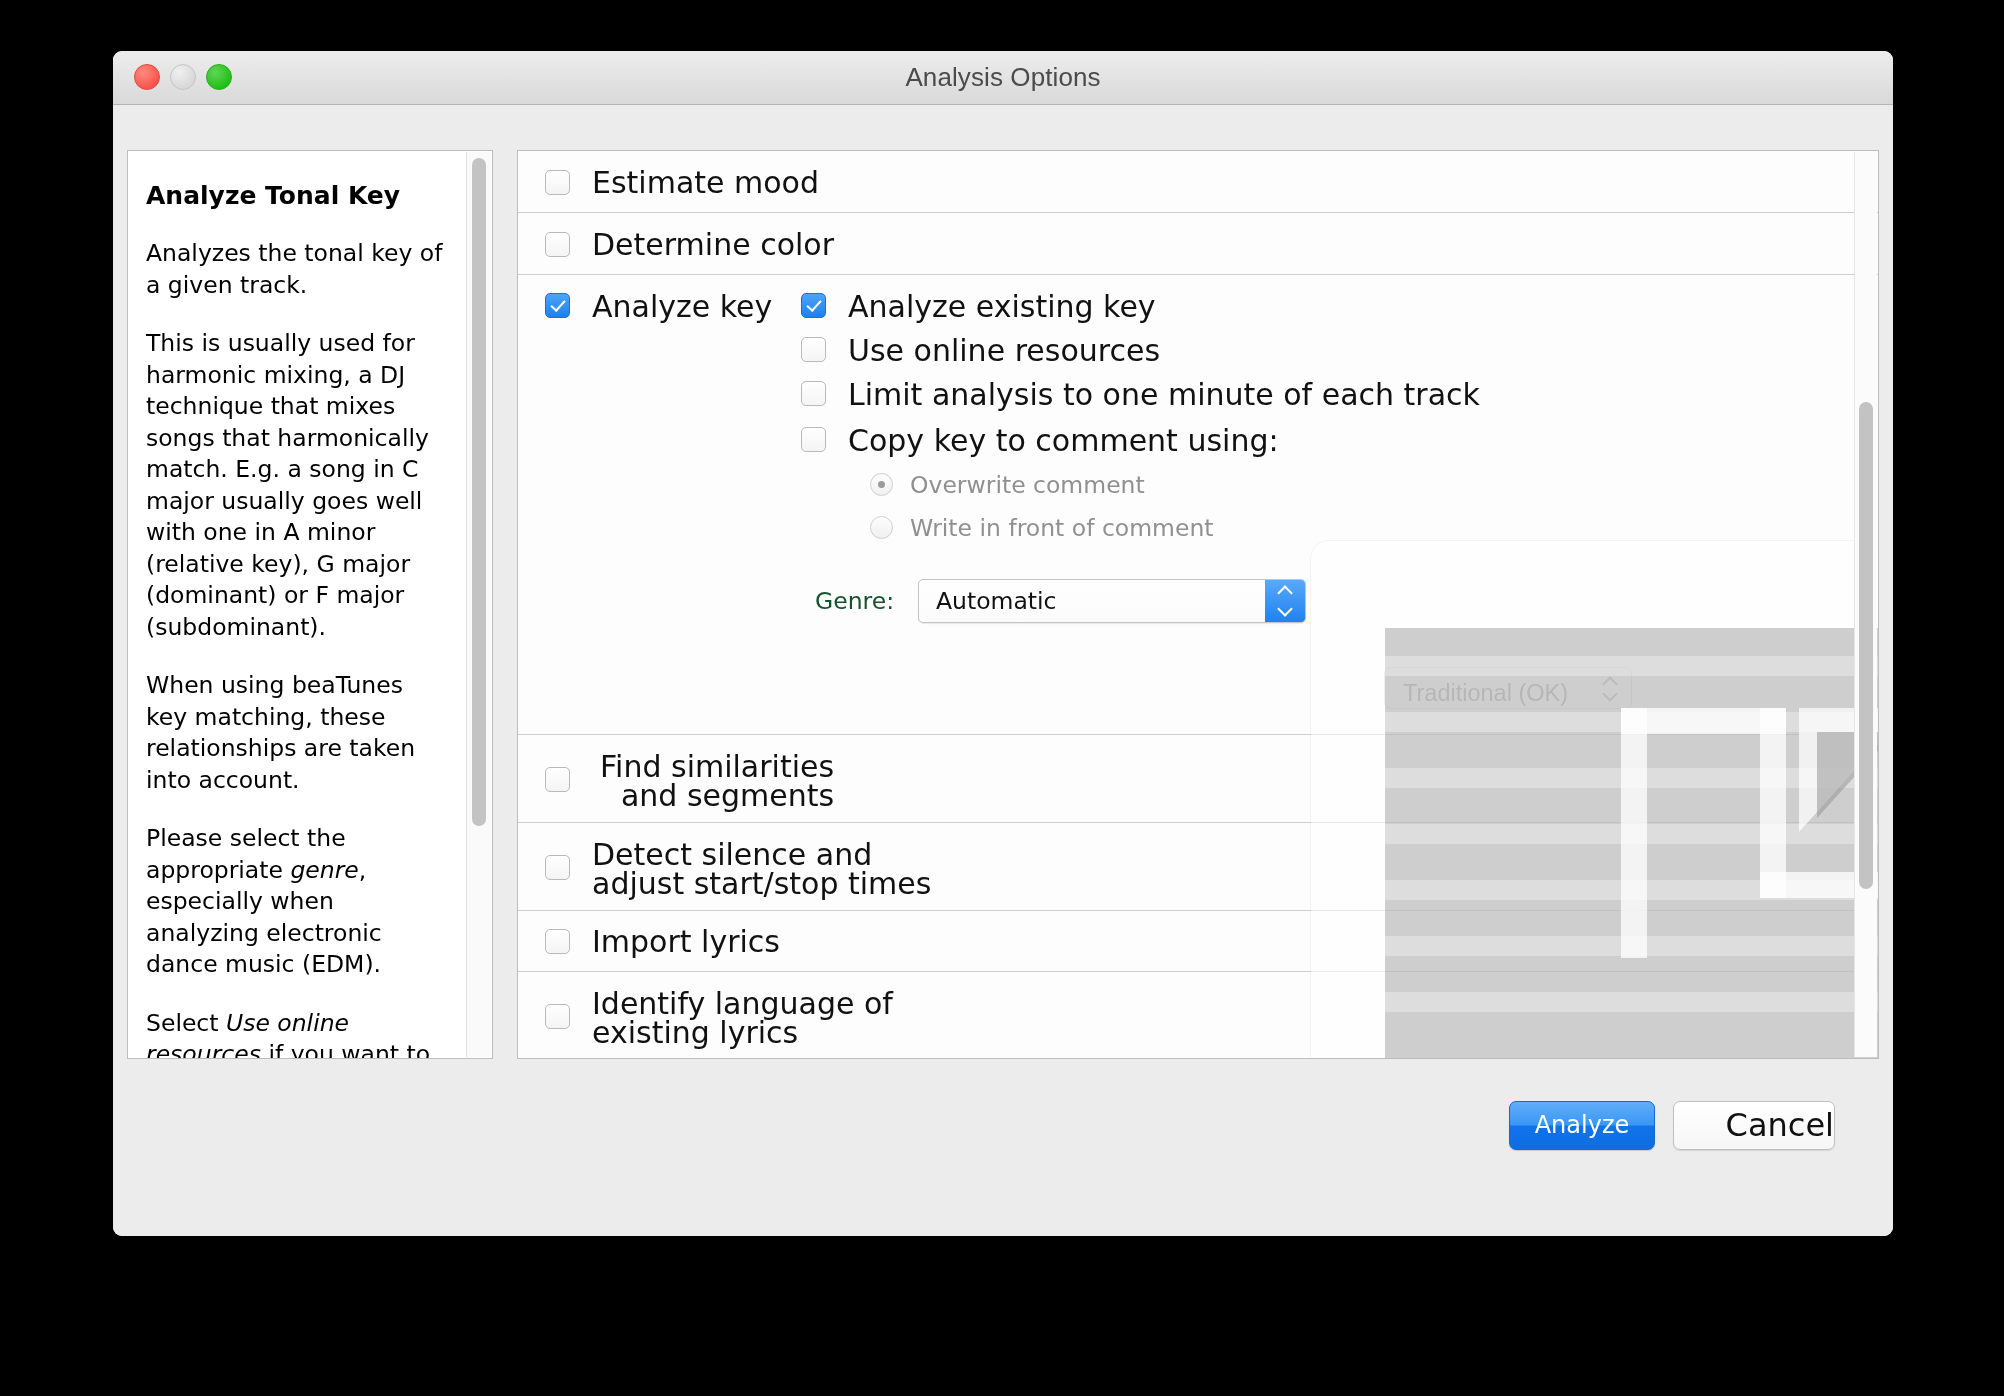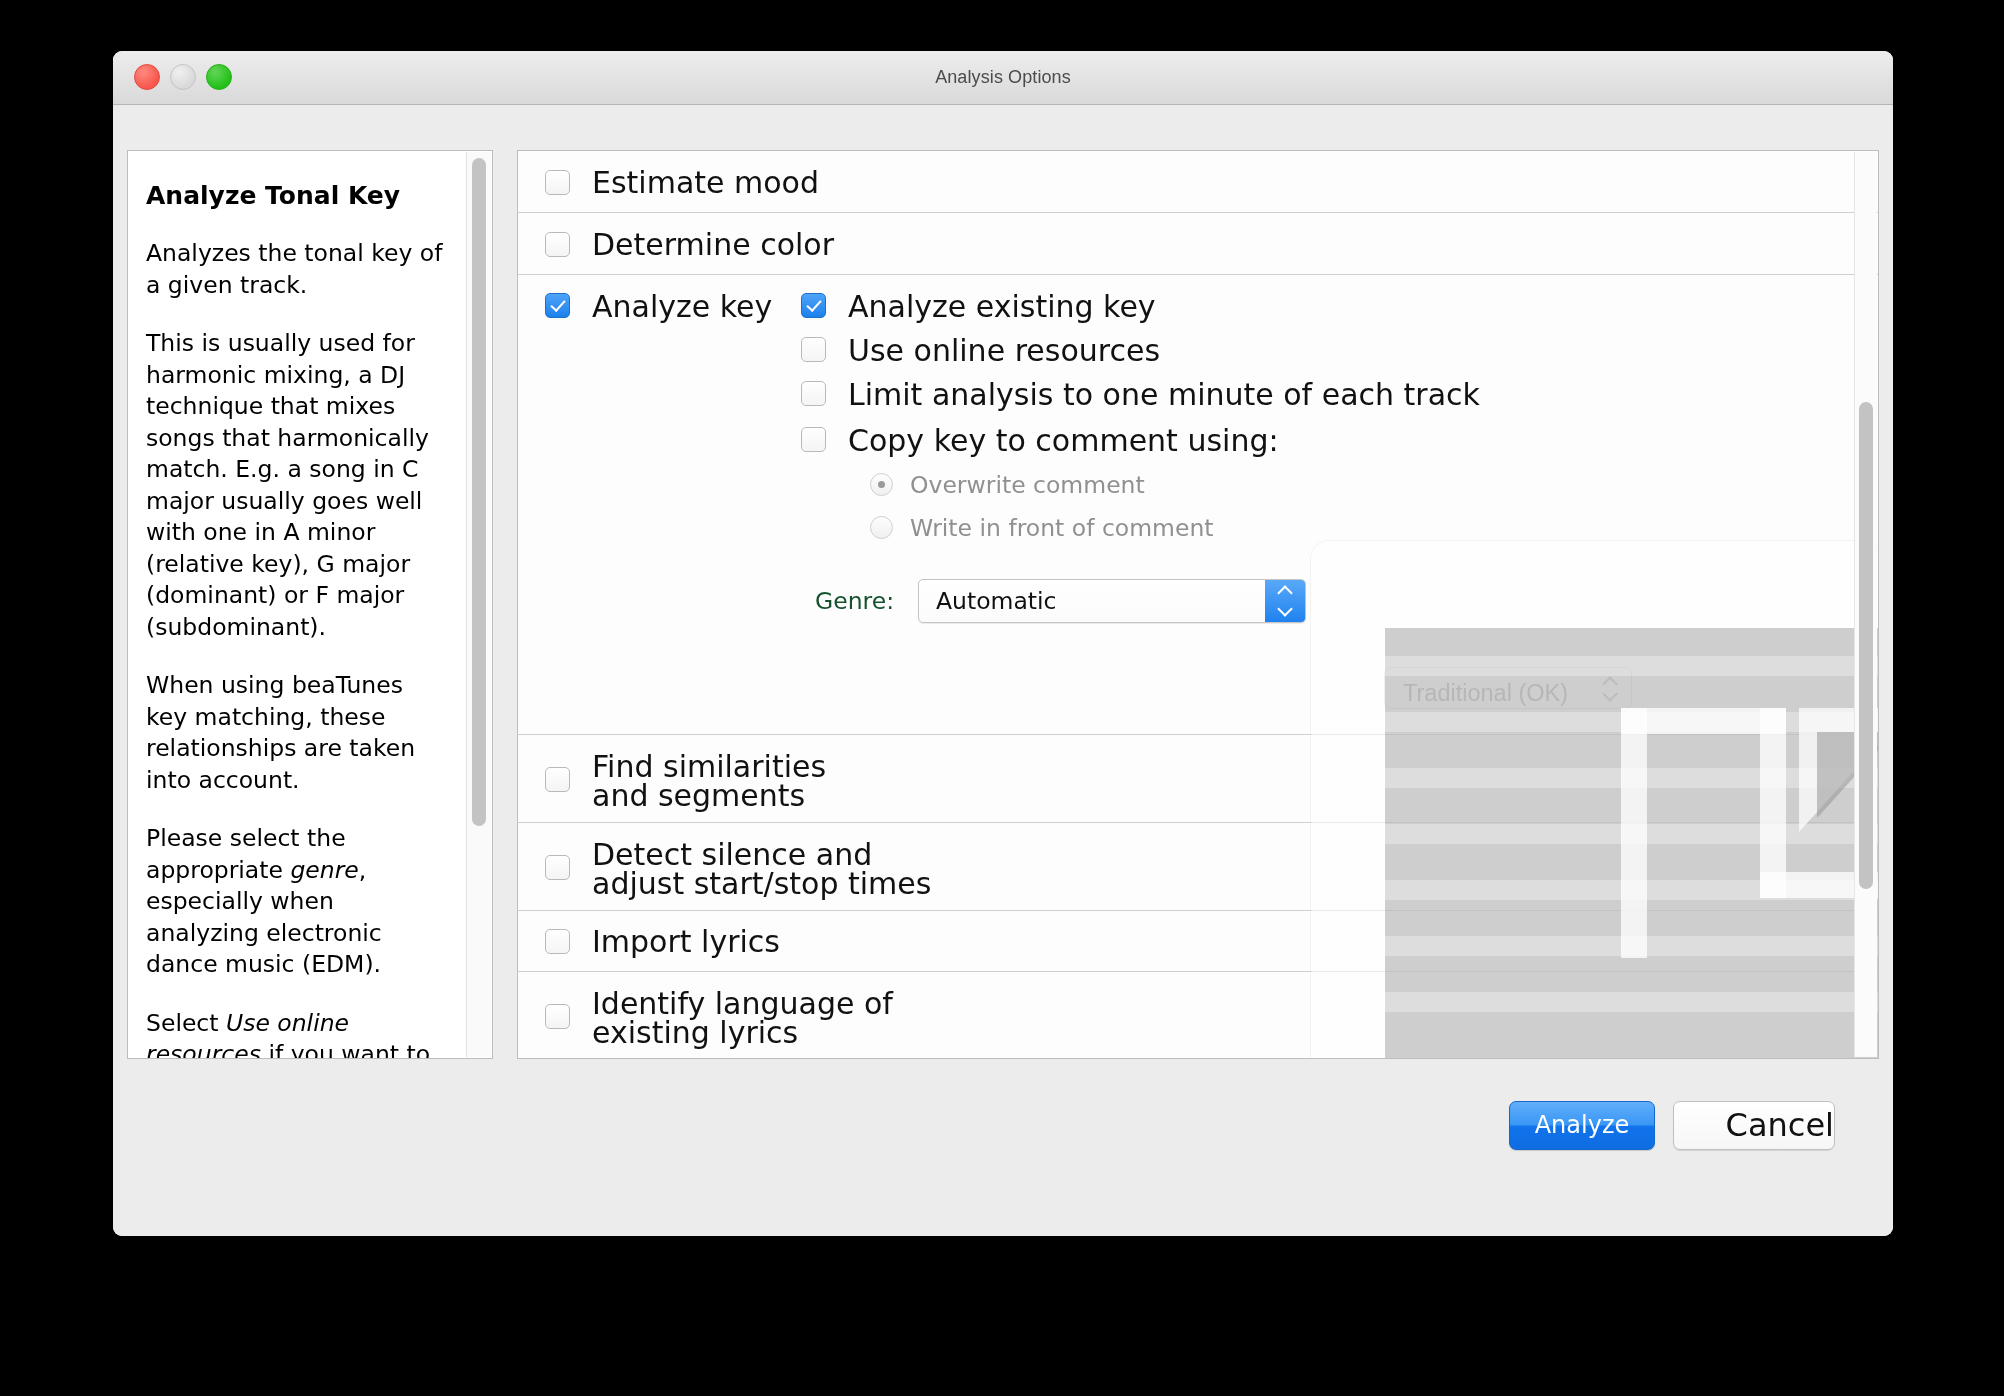--- a/index.html
+++ b/index.html
@@ -47,21 +47,21 @@
   }
   .tl-close  { background: radial-gradient(circle at 35% 30%, #ff8a80, #f8564b 70%); border: 1px solid #e0453c; }
   .tl-min    { background: radial-gradient(circle at 35% 30%, #f0f0f0, #d8d8d8 70%); border: 1px solid #c5c5c5; }
   .tl-max    { background: radial-gradient(circle at 35% 30%, #63d45a, #22c016 70%); border: 1px solid #1fae14; }
 
   #window-title {
     position: absolute;
     left: 0; right: 0; top: 0;
     line-height: 53px;
     text-align: center;
-    font-size: 18px;
+    font-size: 26px;
     color: #4b4b4b;
     font-family: "Liberation Sans", sans-serif;
     letter-spacing: 0.1px;
   }
 
   
   #body {
     position: relative;
     height: 1131px;
     background: #ececec;
@@ -497,21 +497,21 @@
         <div id="genre-select" style="left:400px; top:304px;">
           <span class="val">Automatic</span>
           <span id="genre-arrow">
             <span class="chev-updown" style="color:#fff;"></span>
           </span>
         </div>
       </div>
 
       <div class="opt-row" style="height:88px;">
         <span class="cb" style="left:27px; top:32px;"></span>
-        <span class="opt-label" style="left:74px; top:17px;">Find similarities
+        <span class="opt-label" style="left:82px; top:17px;text-align:right;">Find similarities
 and segments</span>
       </div>
 
       <div class="opt-row" style="height:88px;">
         <span class="cb" style="left:27px; top:32px;"></span>
         <span class="opt-label" style="left:74px; top:17px;">Detect silence and
 adjust start/stop times</span>
       </div>
 
       <div class="opt-row" style="height:61px;">

